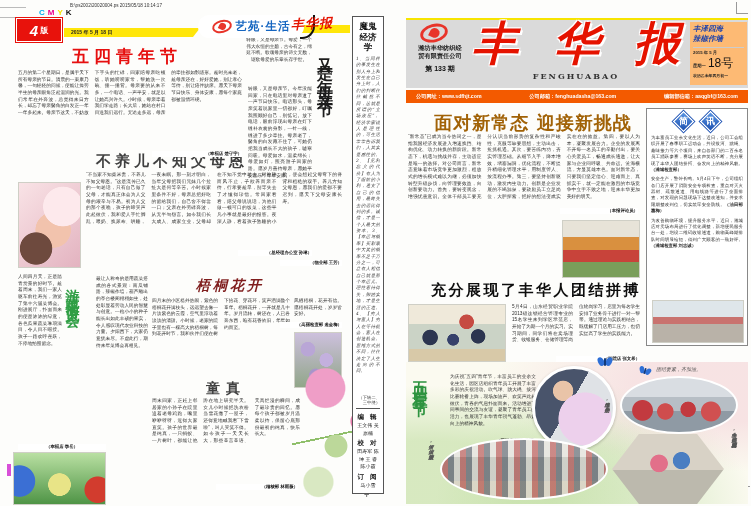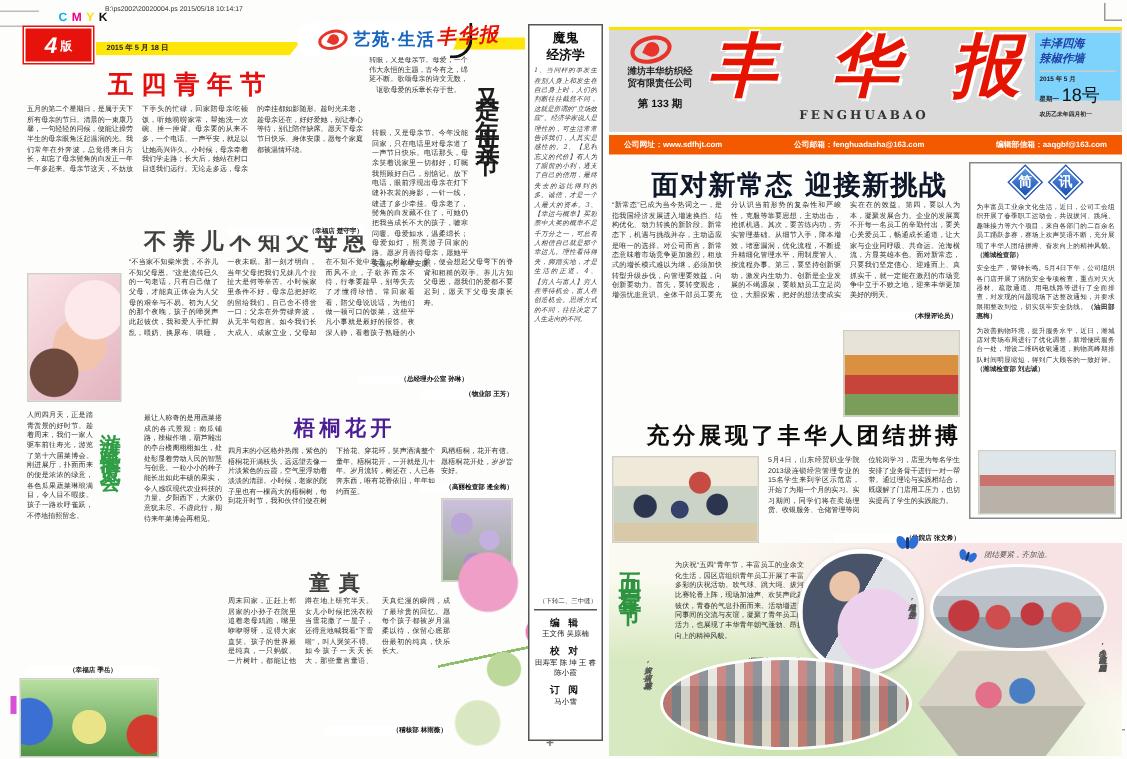--- a/index.html
+++ b/index.html
@@ -35,54 +35,54 @@
   .bracket{position:absolute;left:300px;top:15px;width:15px;height:24px;border-right:2.5px solid #111;
     border-bottom:2.5px solid #111;border-bottom-right-radius:13px;z-index:2}
   .paper-small{position:absolute;left:291px;top:15px;font-size:13px;font-weight:bold;font-style:italic;
     color:#e51300;font-family:"DejaVu Serif",serif;transform:rotate(-3deg);z-index:3;letter-spacing:1px}
   .logo-flame{position:relative;width:20px;height:13px;border:2px solid #e8342a;border-radius:50%;transform:rotate(-14deg)}
   .logo-flame::after{content:"";position:absolute;left:5px;top:1px;width:7px;height:7px;background:#e8342a;
     border-radius:60% 60% 60% 0;transform:rotate(40deg)}
   
   .h-red{position:absolute;font-size:17px;font-weight:bold;color:#e60f0f;letter-spacing:5px;font-family:"DejaVu Serif",serif}
   .h-blue{position:absolute;font-size:15px;font-weight:bold;color:#404040;letter-spacing:4px;font-family:"DejaVu Serif",serif}
-  .h-purple{position:absolute;font-size:14px;font-weight:bold;color:#4c1d95;letter-spacing:3px;font-family:"DejaVu Serif",serif}
+  .h-purple{position:absolute;font-size:14px;font-weight:bold;font-style:italic;color:#7f1d1d;letter-spacing:3px;font-family:"DejaVu Serif",serif}
   .h-green{position:absolute;font-size:14px;font-weight:bold;color:#404040;letter-spacing:6px;font-family:"DejaVu Serif",serif}
   .h-black{position:absolute;font-size:15px;font-weight:bold;color:#0d0d0d;letter-spacing:2.5px;text-align:center}
   
-  .gutter-box{position:absolute;left:352px;top:16px;width:50px;height:478px;border:1px solid #555;background:#fff;
+  .gutter-box{position:absolute;left:352px;top:16px;width:32px;height:478px;border:1px solid #555;background:#fff;
     padding:4px 3px;display:flex;flex-direction:column}
   .gutter-title{font-size:8.5px;font-weight:bold;color:#111;text-align:center;line-height:1.25;font-family:"DejaVu Serif",serif}
   .gutter-body{font-size:4.4px;line-height:1.45;color:#3a3a3a;font-style:italic;text-align:justify;margin-top:3px;
     height:352px;overflow:hidden;font-family:"DejaVu Serif",serif}
   .gutter-cont{font-size:4.3px;text-align:right;color:#333;margin-top:1px}
   .staff{border-top:1px solid #555;margin-top:3px;padding-top:2px;text-align:center}
   .staff .role{font-size:6.5px;font-weight:bold;letter-spacing:2px;color:#111;margin-top:2px}
   .staff .names{font-size:5px;color:#222;line-height:1.5}
   
   .mast{position:absolute;left:406px;top:18px;width:342px;height:70px;background:#dadada;border-top:2.5px solid #f7e400;z-index:1}
   .mast-company{position:absolute;left:410px;top:44px;width:60px;text-align:center;font-size:6.2px;font-weight:bold;
     color:#222;line-height:1.35;z-index:2}
   .mast-issue{position:absolute;left:410px;top:64px;width:60px;text-align:center;font-size:7px;font-weight:bold;color:#111;z-index:2}
   .mast-title{position:absolute;left:472px;top:18px;width:208px;height:50px;display:flex;justify-content:space-between;z-index:2}
   .mast-title span{font-size:46px;font-weight:bold;font-style:italic;color:#e51300;font-family:"DejaVu Serif",serif;
     line-height:50px;text-shadow:-1px -1px 0 #fff,1px -1px 0 #fff,-1px 1px 0 #fff,1px 1px 0 #fff,2px 2px 0 #fff}
   .mast-pinyin{position:absolute;left:478px;top:71px;width:196px;display:flex;justify-content:center;z-index:2}
   .mast-pinyin span{font-size:8px;font-weight:bold;color:#333;letter-spacing:2px;font-family:"DejaVu Serif",serif}
-  .mast-info{position:absolute;left:690px;top:22px;width:57px;height:45px;background:#7dd3fc;padding:2px 3px;z-index:2}
+  .mast-info{position:absolute;left:690px;top:22px;width:57px;height:63px;background:#fdba74;padding:2px 3px;z-index:2}
   .mast-info .slog{font-size:7.5px;font-weight:bold;font-style:italic;color:#2244aa;font-family:"DejaVu Serif",serif;line-height:1.3}
   .mast-info .d1{font-size:4.3px;font-weight:bold;color:#222;margin-top:3px;border-top:1px solid #ccc;padding-top:2px}
   .mast-info .row{display:flex;align-items:baseline;gap:2px}
   .mast-info .wk{font-size:4.3px;font-weight:bold;color:#222}
   .mast-info .day{font-size:12px;color:#111;font-weight:normal}
   .mast-info .lunar{font-size:3.9px;font-weight:bold;color:#222;margin-top:1px}
   .orangebar{position:absolute;left:406px;top:90px;width:342px;height:13px;background:#f35a00;color:#fff;
     display:flex;align-items:center;justify-content:space-between;padding:0 10px;z-index:2}
   .orangebar span{font-size:5.2px;font-weight:bold}
-  .h-newnormal{position:absolute;left:424px;top:111px;width:218px;font-size:18px;font-weight:bold;color:#0f172a;
+  .h-newnormal{position:absolute;left:424px;top:111px;width:218px;font-size:18px;font-weight:bold;color:#a16207;
     letter-spacing:1px;font-family:"DejaVu Serif",serif;text-align:center}
   
   .briefs{position:absolute;left:646px;top:108px;width:102px;height:238px;border:1px solid #888;background:#fff;padding:3px 4px}
   .briefs-head{display:flex;justify-content:center;gap:12px;margin:2px 0 6px 0}
   .diamond{width:15px;height:15px;transform:rotate(45deg);background:linear-gradient(135deg,#5b96e4,#1c50b0);
     border:1px solid #fff;box-shadow:0 0 0 1px #2a5cb8;display:flex;align-items:center;justify-content:center}
   .diamond span{transform:rotate(-45deg);color:#fff;font-size:9px;font-weight:bold}
   .briefs p{font-size:4.4px;line-height:1.45;text-align:justify;color:#2e2e2e;margin-bottom:3px}
   .briefs p .src{font-weight:bold}
   

